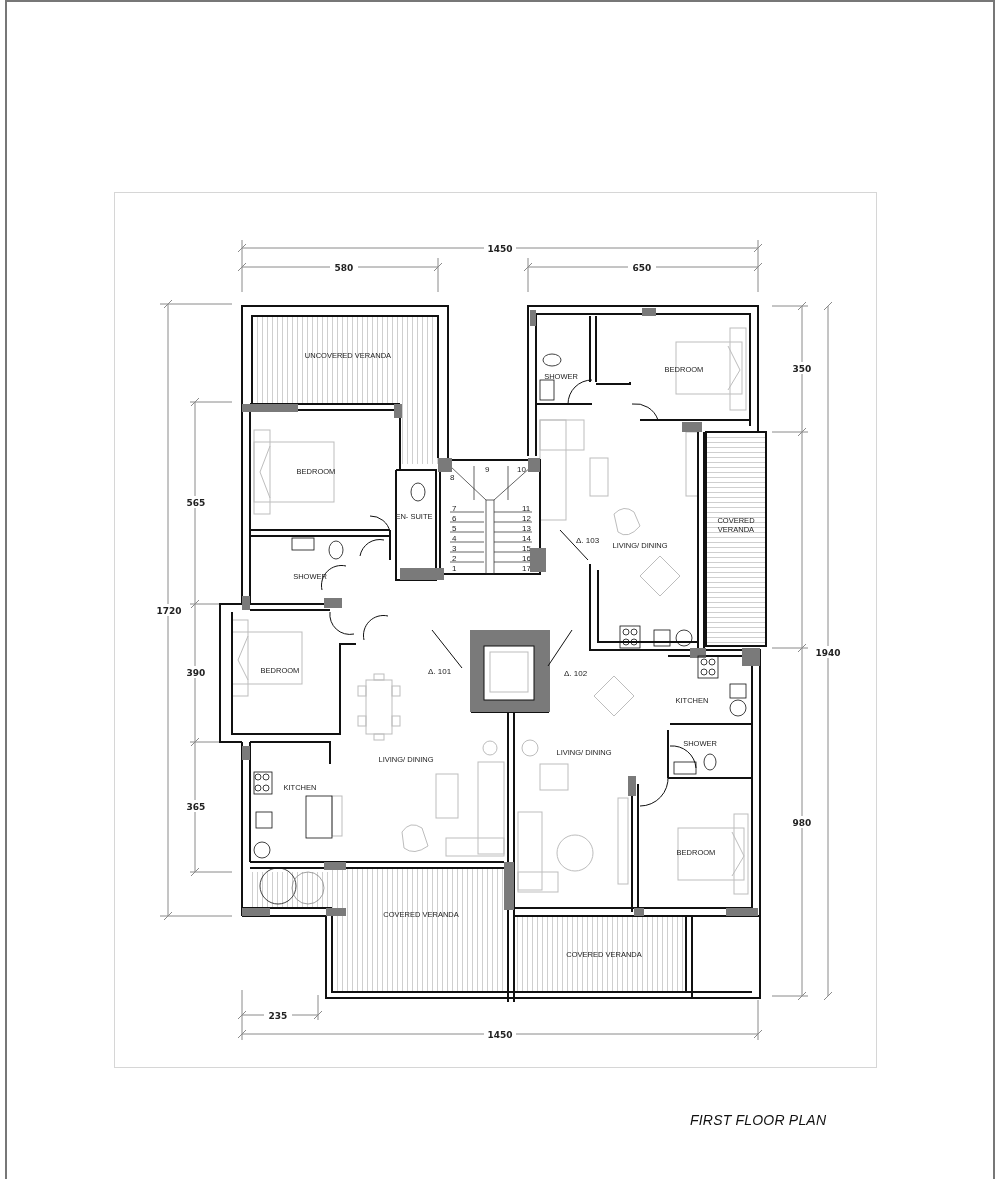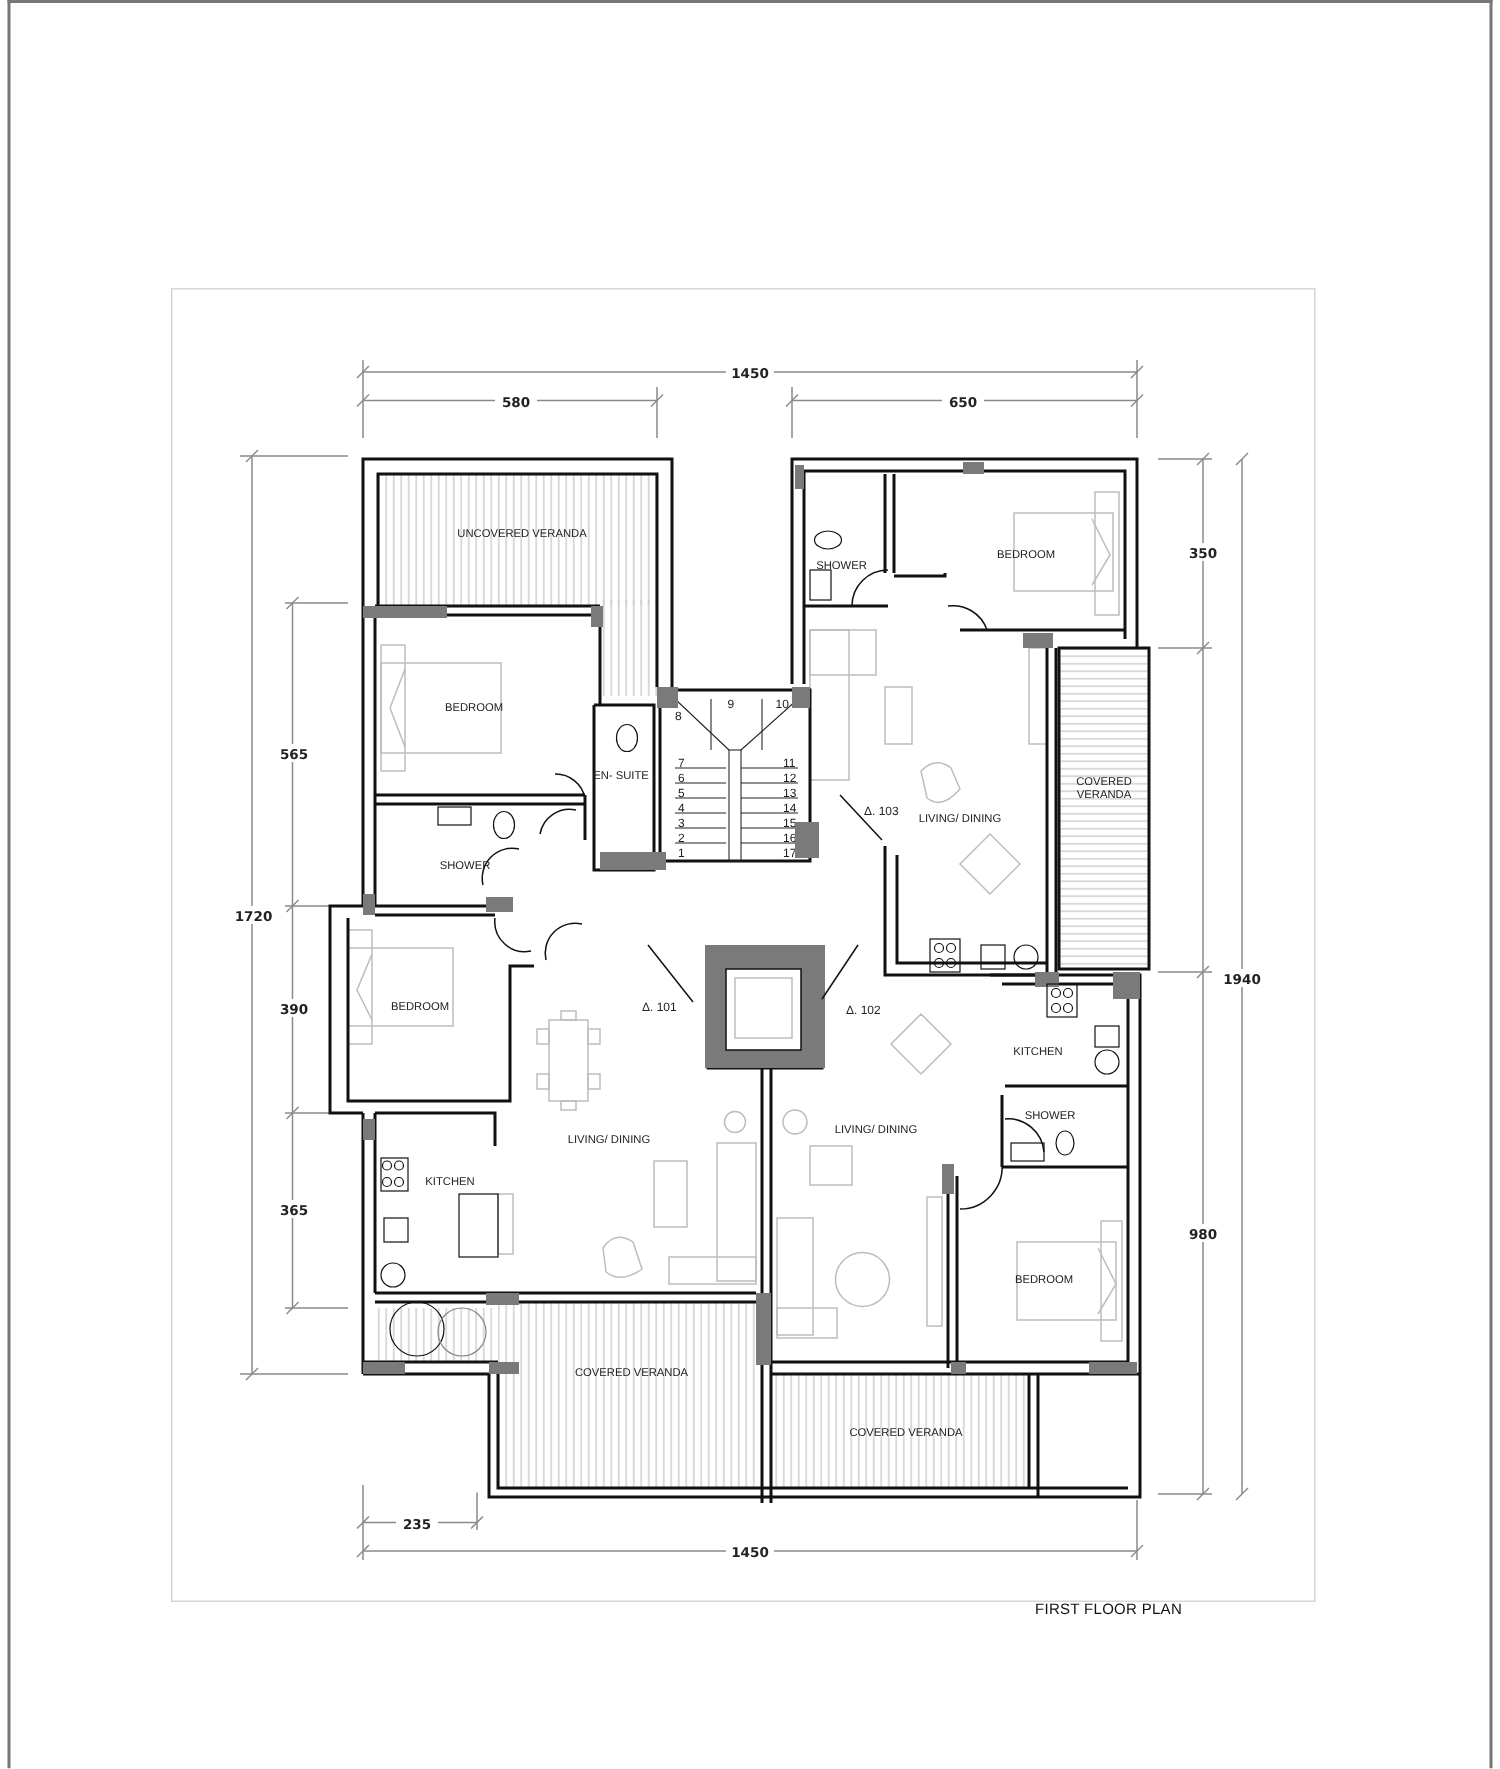--- a/index.html
+++ b/index.html
@@ -4,22 +4,22 @@
 <style>
   html, body { margin: 0; padding: 0; background: #ffffff; }
   body { width: 1000px; height: 1179px; position: relative; overflow: hidden;
          font-family: "Liberation Sans", sans-serif; }
   .page-border { position: absolute; left: 5px; top: 0; width: 990px; height: 1179px;
                  border-left: 2px solid #777; border-top: 2px solid #777; border-right: 2px solid #777;
                  box-sizing: border-box; }
   .sheet-frame { position: absolute; left: 114px; top: 192px; width: 763px; height: 876px;
                  border: 1px solid #d6d6d6; box-sizing: border-box; }
   svg.plan { position: absolute; left: 0; top: 0; }
-  .sheet-title { position: absolute; left: 690px; top: 1068px; font-size: 10px; color: #111;
-                 letter-spacing: 0.2px; }
+  .sheet-title { position: absolute; left: 690px; top: 1112px; font-size: 14px; color: #111;
+                 letter-spacing: 0.2px; font-style: italic; }
   .lbl { font-family: "Liberation Sans", sans-serif; font-size: 7.5px; fill: #222; }
   .dim { font-family: "DejaVu Sans", sans-serif; font-size: 9px; fill: #222; font-weight: bold; }
   .stair-num { font-family: "Liberation Sans", sans-serif; font-size: 8px; fill: #222; }
   .lvl { font-family: "Liberation Sans", sans-serif; font-size: 8px; fill: #222; }
 </style>
 </head>
 <body>
 
 <div class="page-border"></div>
 <div class="sheet-frame"></div>

